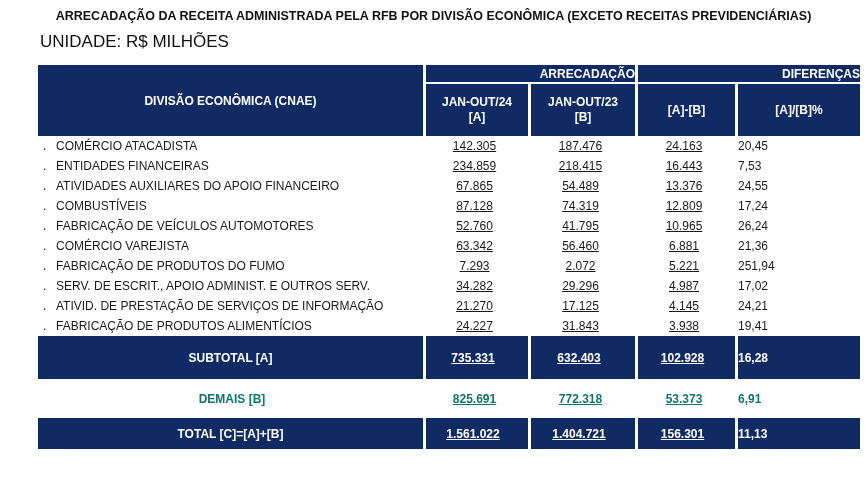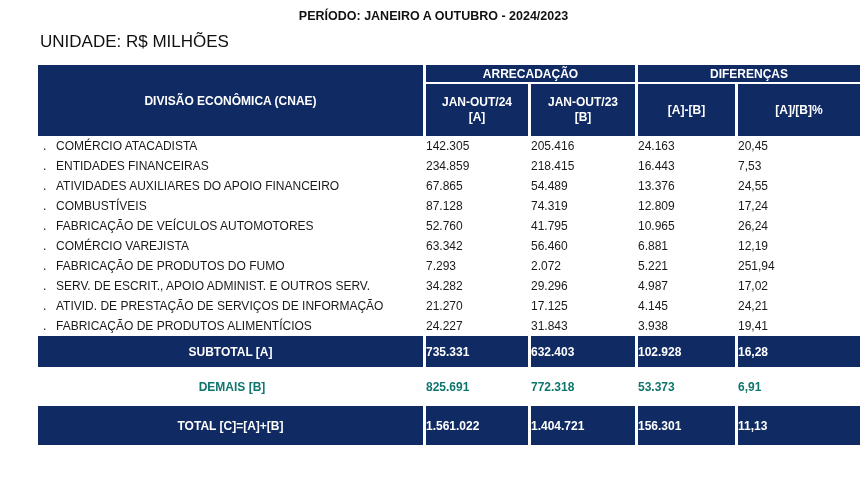--- a/index.html
+++ b/index.html
@@ -15,42 +15,42 @@
   col.c-diff{width:100px;}
   col.c-pct{width:122px;}
 
   .navy{background:#102b63;color:#ffffff;font-weight:bold;}
   th{font-size:12px;padding:0;}
   td{font-size:12px;padding:0;}
 
   tr.group-row th{height:17px;}
   tr.sub-row th{height:52px;line-height:15px;}
   th.sep-r, td.sep-r{border-right:3px solid #ffffff;}
-  th.sep-b{border-bottom:2px solid #ffffff;}
+  th.sep-b{border-bottom:2px solid #ffffff;text-align:right;}
 
   tr.data-row{height:20px;}
   tr.data-row td{white-space:nowrap;overflow:hidden;}
   .label-cell{text-align:left;vertical-align:middle;}
   .bullet{display:inline-block;width:13px;padding-left:5px;box-sizing:content-box;}
-  .num{text-align:left;padding-right:8px;}
+  .num{text-align:center;padding-right:8px;text-decoration:underline;}
   .num-pct{padding-right:7px;}
 
-  tr.subtotal-row{height:31px;}
+  tr.subtotal-row{height:43px;}
   tr.subtotal-row td{font-weight:bold;}
   tr.demais-row{height:39px;}
   tr.demais-row td{font-weight:bold;color:#0f766e;}
-  tr.total-row{height:39px;}
+  tr.total-row{height:31px;}
   tr.total-row td{font-weight:bold;}
   .center{text-align:center;vertical-align:middle;}
 </style>
 </head>
 <body>
 
 <div class="title-block">
-  <div>PERÍODO: JANEIRO A OUTUBRO - 2024/2023</div>
+  <div>ARRECADAÇÃO DA RECEITA ADMINISTRADA PELA RFB POR DIVISÃO ECONÔMICA (EXCETO RECEITAS PREVIDENCIÁRIAS)</div>
 </div>
 <div class="unit-label">UNIDADE: R$ MILHÕES</div>
 
 <table class="report">
   <colgroup>
     <col class="c-div">
       <col class="c-a">
       <col class="c-b">
       <col class="c-diff">
       <col class="c-pct">
@@ -70,21 +70,21 @@
         <span style="display:block">JAN-OUT/23</span>
         <span style="display:block">[B]</span>
       </th>
       <th class="navy sep-r">[A]-[B]</th>
       <th class="navy">[A]/[B]%</th>
     </tr>
 
     <tr class="data-row">
       <td class="label-cell"><span class="bullet">.</span><span>COMÉRCIO ATACADISTA</span></td>
       <td class="num">142.305</td>
-      <td class="num">205.416</td>
+      <td class="num">187.476</td>
       <td class="num">24.163</td>
       <td class="num-pct">20,45</td>
     </tr>
     <tr class="data-row">
       <td class="label-cell"><span class="bullet">.</span><span>ENTIDADES FINANCEIRAS</span></td>
       <td class="num">234.859</td>
       <td class="num">218.415</td>
       <td class="num">16.443</td>
       <td class="num-pct">7,53</td>
     </tr>
@@ -107,21 +107,21 @@
       <td class="num">52.760</td>
       <td class="num">41.795</td>
       <td class="num">10.965</td>
       <td class="num-pct">26,24</td>
     </tr>
     <tr class="data-row">
       <td class="label-cell"><span class="bullet">.</span><span>COMÉRCIO VAREJISTA</span></td>
       <td class="num">63.342</td>
       <td class="num">56.460</td>
       <td class="num">6.881</td>
-      <td class="num-pct">12,19</td>
+      <td class="num-pct">21,36</td>
     </tr>
     <tr class="data-row">
       <td class="label-cell"><span class="bullet">.</span><span>FABRICAÇÃO DE PRODUTOS DO FUMO</span></td>
       <td class="num">7.293</td>
       <td class="num">2.072</td>
       <td class="num">5.221</td>
       <td class="num-pct">251,94</td>
     </tr>
     <tr class="data-row">
       <td class="label-cell"><span class="bullet">.</span><span>SERV. DE ESCRIT., APOIO ADMINIST. E OUTROS SERV.</span></td>

